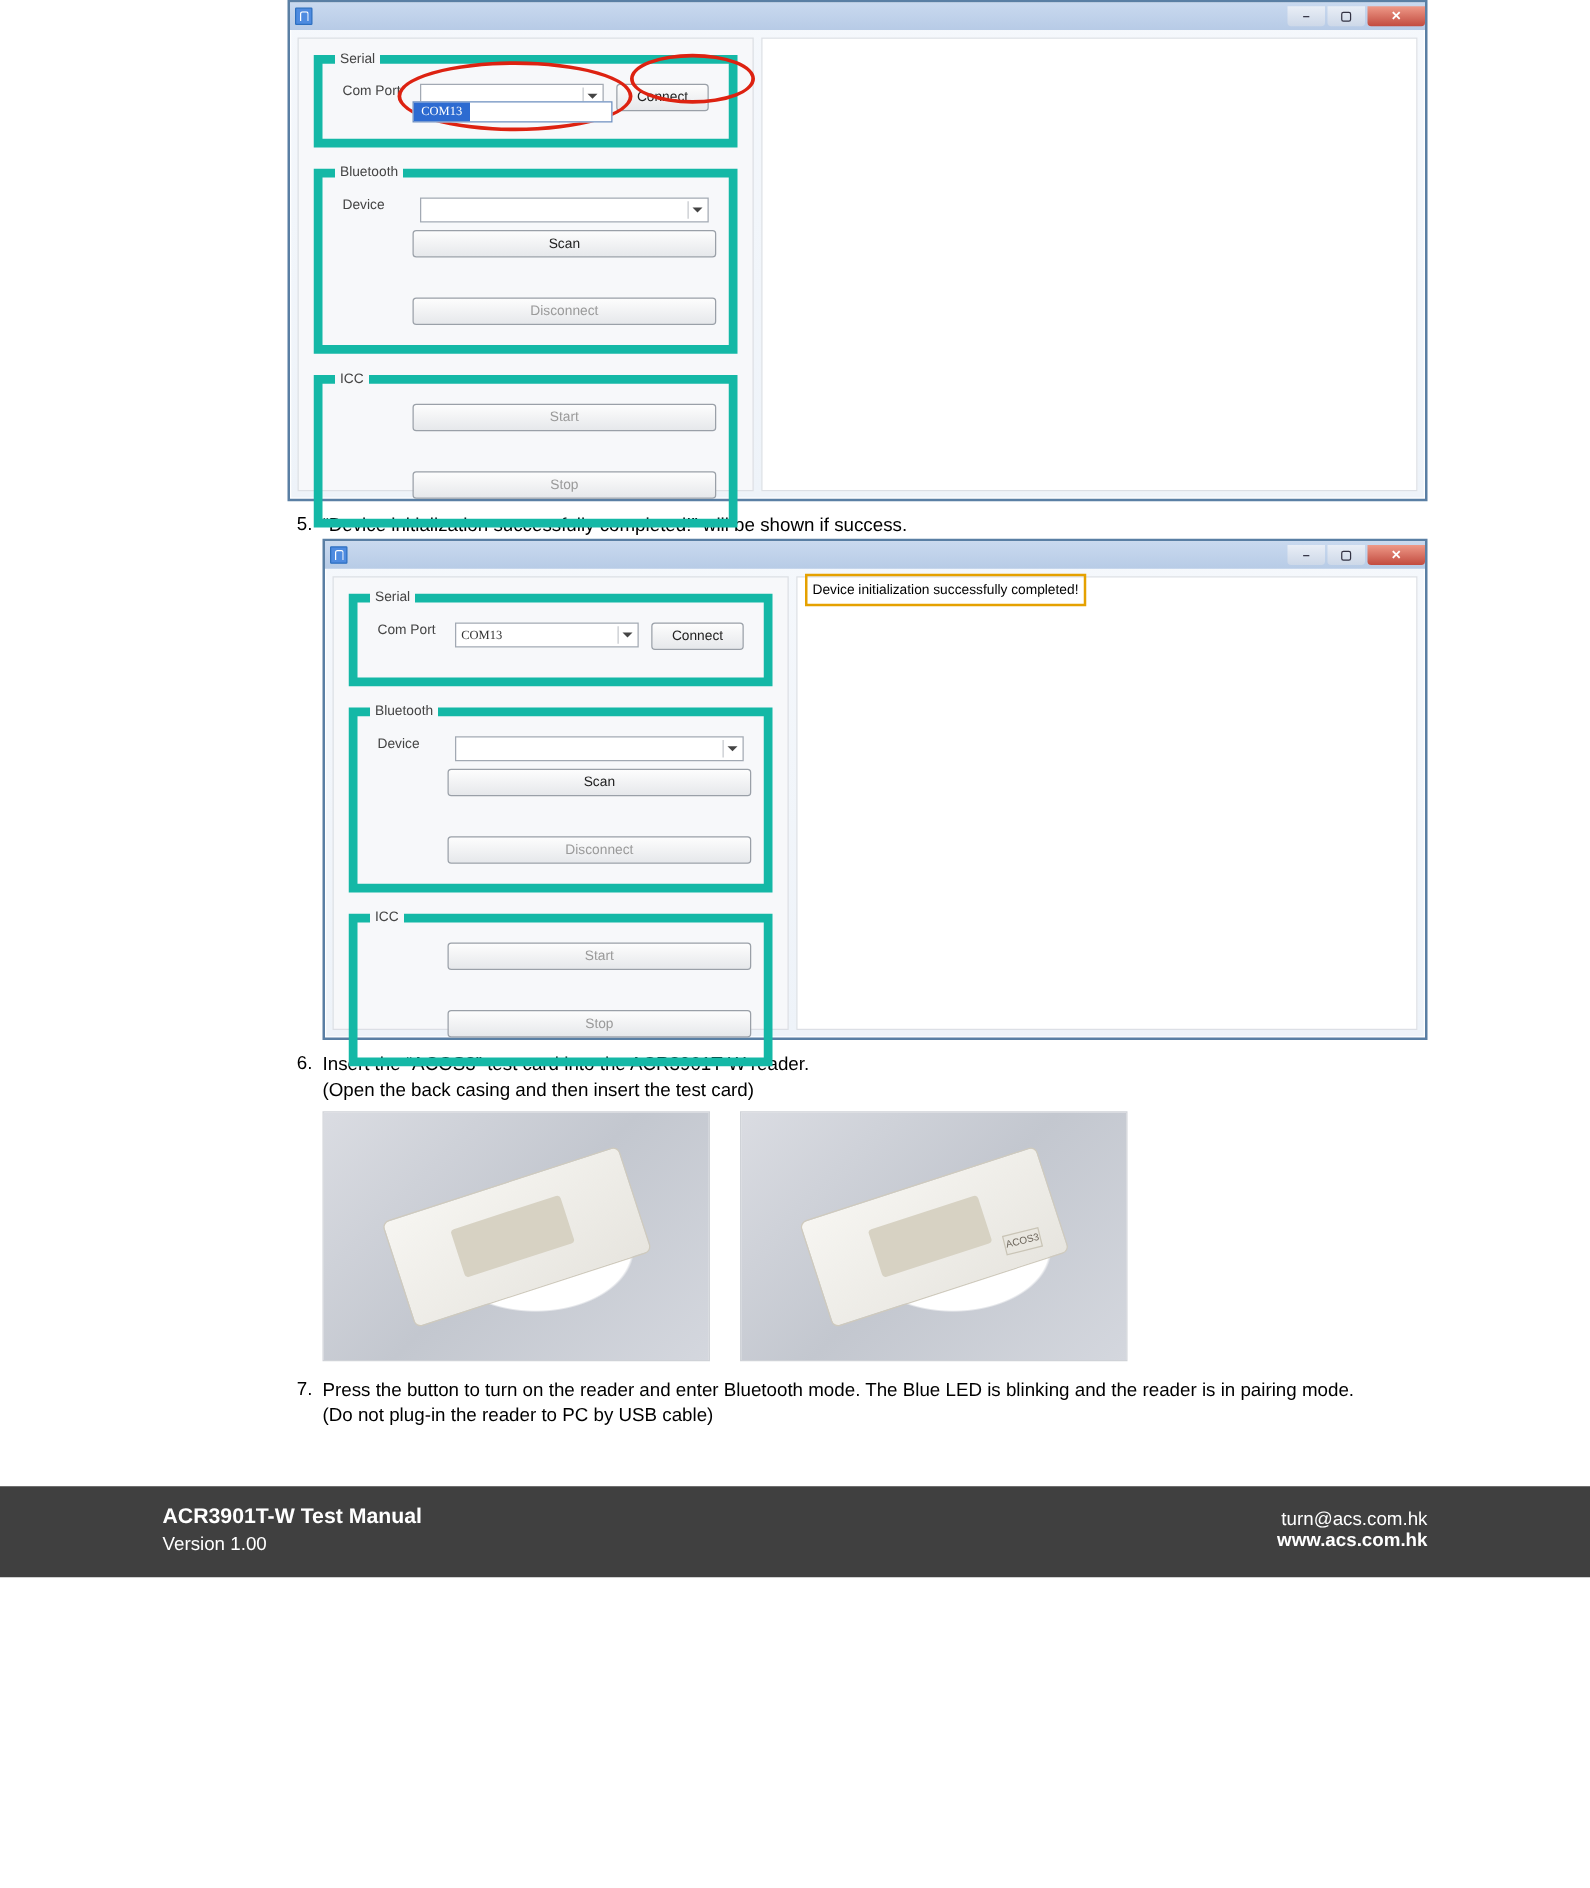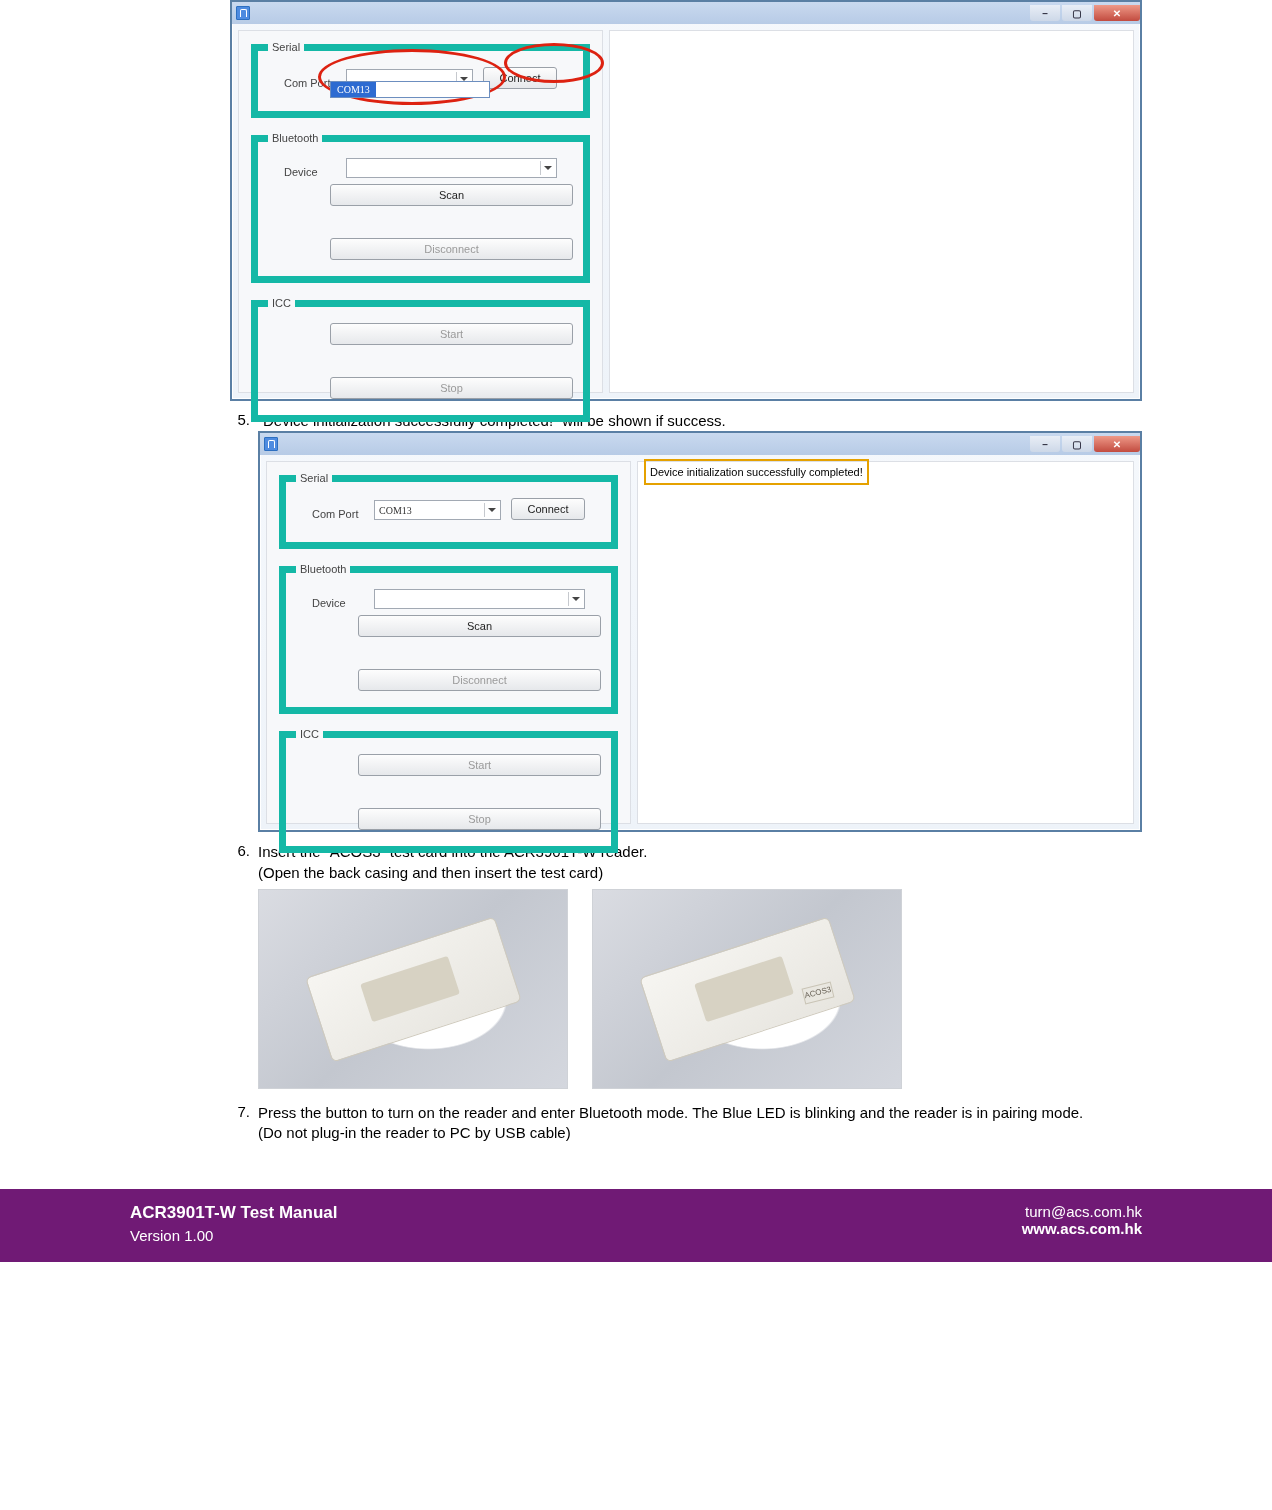--- a/index.html
+++ b/index.html
@@ -85,21 +85,21 @@
   fieldset.sect {
     border:7px solid #14b8a6;
     margin: 0 0 14px 0;
     padding: 8px 10px 16px 10px;
   }
   fieldset.sect legend{
     font-size:11px;
     color:#444;
     padding:0 4px;
   }
-  .row { display:flex; align-items:flex-end; margin: 6px 16px; }
+  .row { display:flex; align-items:flex-start; margin: 6px 6px; }
   .lbl { width: 62px; color:#444; }
   .combo {
     flex:1;
     height: 20px;
     border:1px solid #a2a9b3;
     background:#fff;
     position:relative;
     display:flex;align-items:center;
     padding:0 18px 0 4px;
     font-size:10px;
@@ -204,26 +204,26 @@
     border:1px solid #c9c4b6;
     transform:rotate(-14deg);
     font-size:8px;
     color:#6a6358;
     display:flex;align-items:center;justify-content:center;
   }
 
   
   .footer {
     margin-top: 30px;
-    background:#701a75;
+    background:#404040;
     color:#fff;
     padding: 14px 130px 18px 130px;
     display:flex;
     justify-content:space-between;
-    align-items:flex-start;
+    align-items:center;
   }
   .footer .left .t1{ font-weight:bold; font-size:17px; }
   .footer .left .t2{ font-size:15px; margin-top:4px; }
   .footer .right { text-align:right; font-size:15px; }
   .footer .right .url{ font-weight:bold; }
 </style>
 </head>
 <body>
 
 <div class="page">

